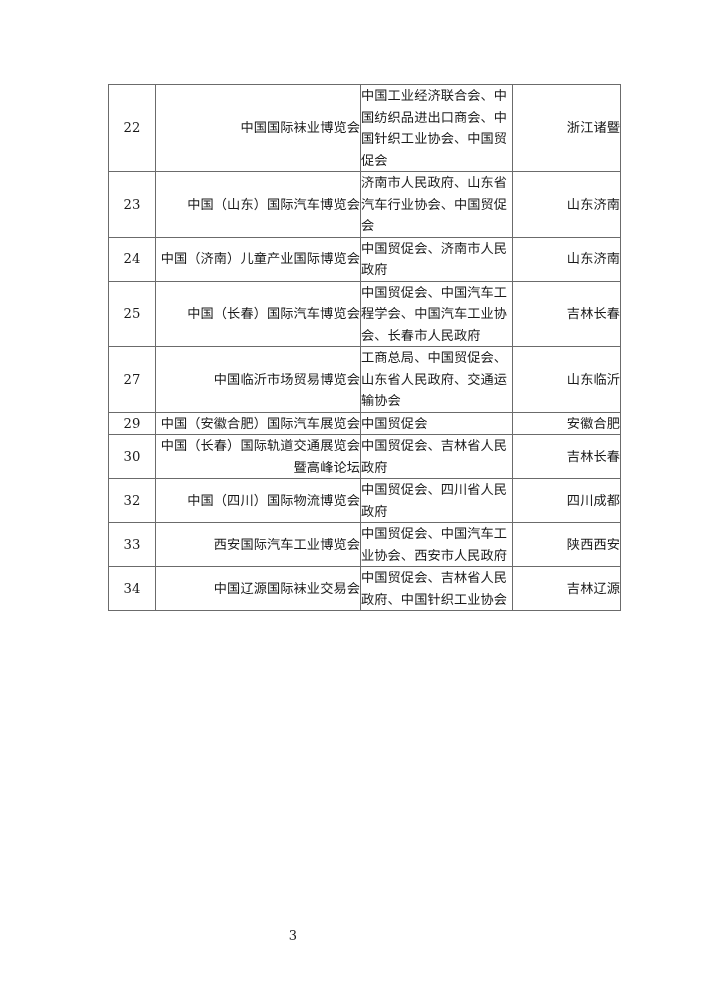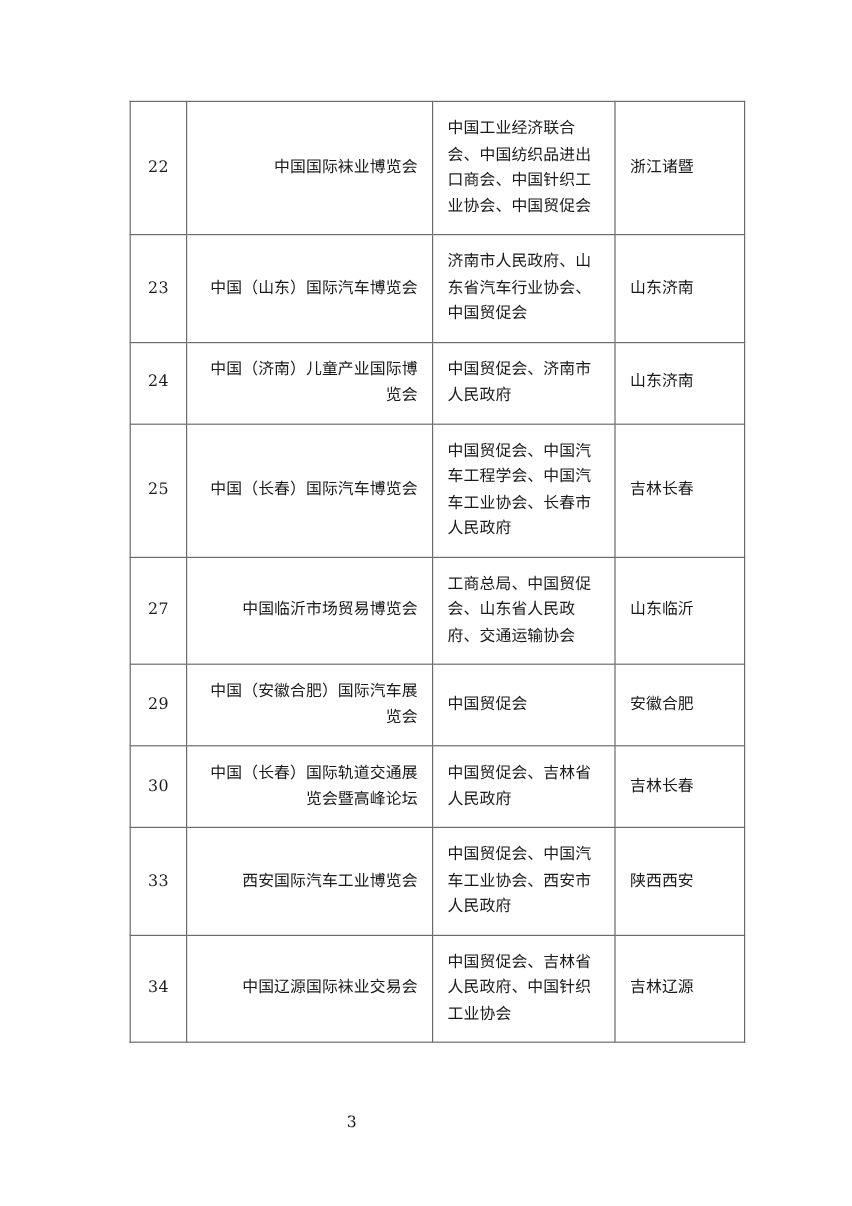--- a/index.html
+++ b/index.html
@@ -36,21 +36,21 @@
     border: 1.2px solid #6b6b6b;
   }
 
   #exhibition-table col.c-index { width: 47px; }
   #exhibition-table col.c-name  { width: 205px; }
   #exhibition-table col.c-org   { width: 152px; }
   #exhibition-table col.c-place { width: 108px; }
 
   #exhibition-table td {
     border: 1.2px solid #6b6b6b;
-    padding: 12px;
+    padding: 0;
     vertical-align: middle;
     font-size: 13.2px;
     line-height: 21.5px;
     color: #1a1a1a;
   }
 
   .cell-index {
     text-align: center;
     font-size: 12.5px;
     letter-spacing: 0.2px;
@@ -65,21 +65,21 @@
   }
 
   .cell-org {
     padding: 6px 6px 6px 8px;
     text-align: left;
     letter-spacing: 0.1px;
   }
 
   .cell-place {
     padding: 6px 8px 6px 11px;
-    text-align: left;
+    text-align: right;
     letter-spacing: 0.1px;
   }
 
   #page-number {
     position: absolute;
     left: 0;
     top: 928px;
     width: 710px;
     text-align: center;
     padding-right: 124px;
@@ -137,20 +137,26 @@
           <td class="cell-org">中国贸促会</td>
           <td class="cell-place">安徽合肥</td>
         </tr>
         <tr>
           <td class="cell-index">30</td>
           <td class="cell-name">中国（长春）国际轨道交通展览会暨高峰论坛</td>
           <td class="cell-org">中国贸促会、吉林省人民政府</td>
           <td class="cell-place">吉林长春</td>
         </tr>
         <tr>
+          <td class="cell-index">32</td>
+          <td class="cell-name">中国（四川）国际物流博览会</td>
+          <td class="cell-org">中国贸促会、四川省人民政府</td>
+          <td class="cell-place">四川成都</td>
+        </tr>
+        <tr>
           <td class="cell-index">33</td>
           <td class="cell-name">西安国际汽车工业博览会</td>
           <td class="cell-org">中国贸促会、中国汽车工业协会、西安市人民政府</td>
           <td class="cell-place">陕西西安</td>
         </tr>
         <tr>
           <td class="cell-index">34</td>
           <td class="cell-name">中国辽源国际袜业交易会</td>
           <td class="cell-org">中国贸促会、吉林省人民政府、中国针织工业协会</td>
           <td class="cell-place">吉林辽源</td>

